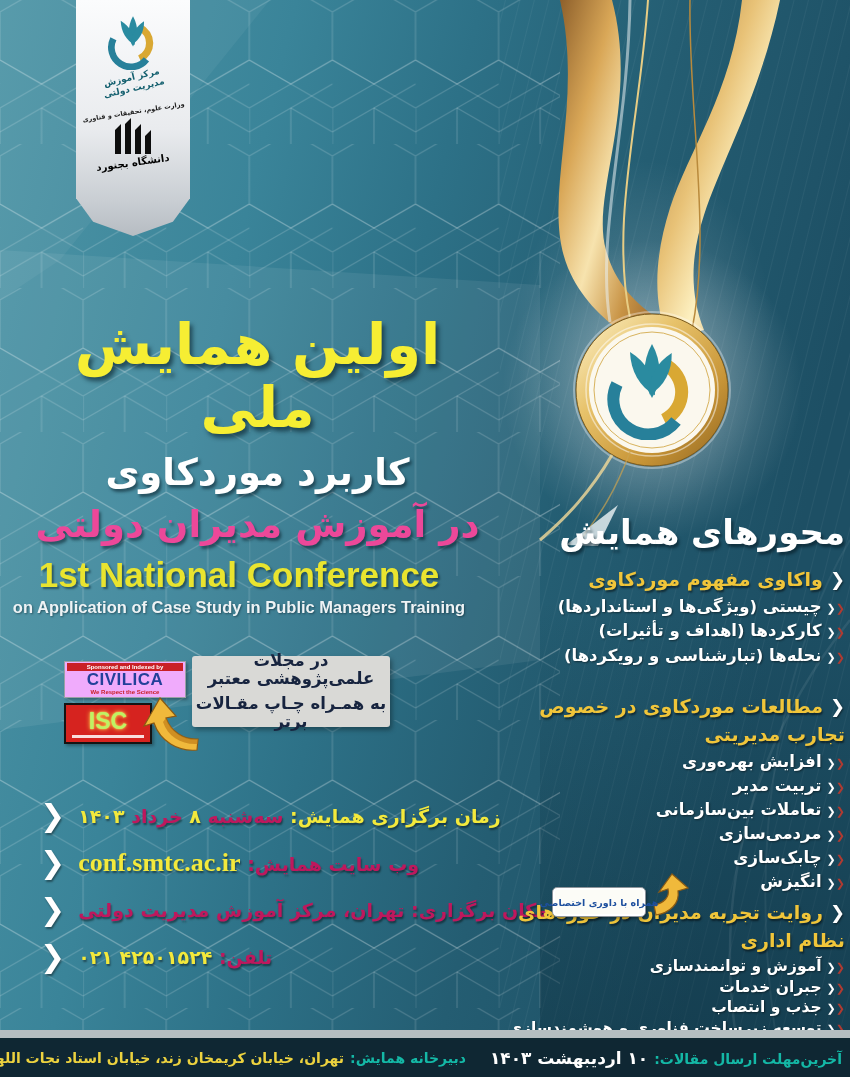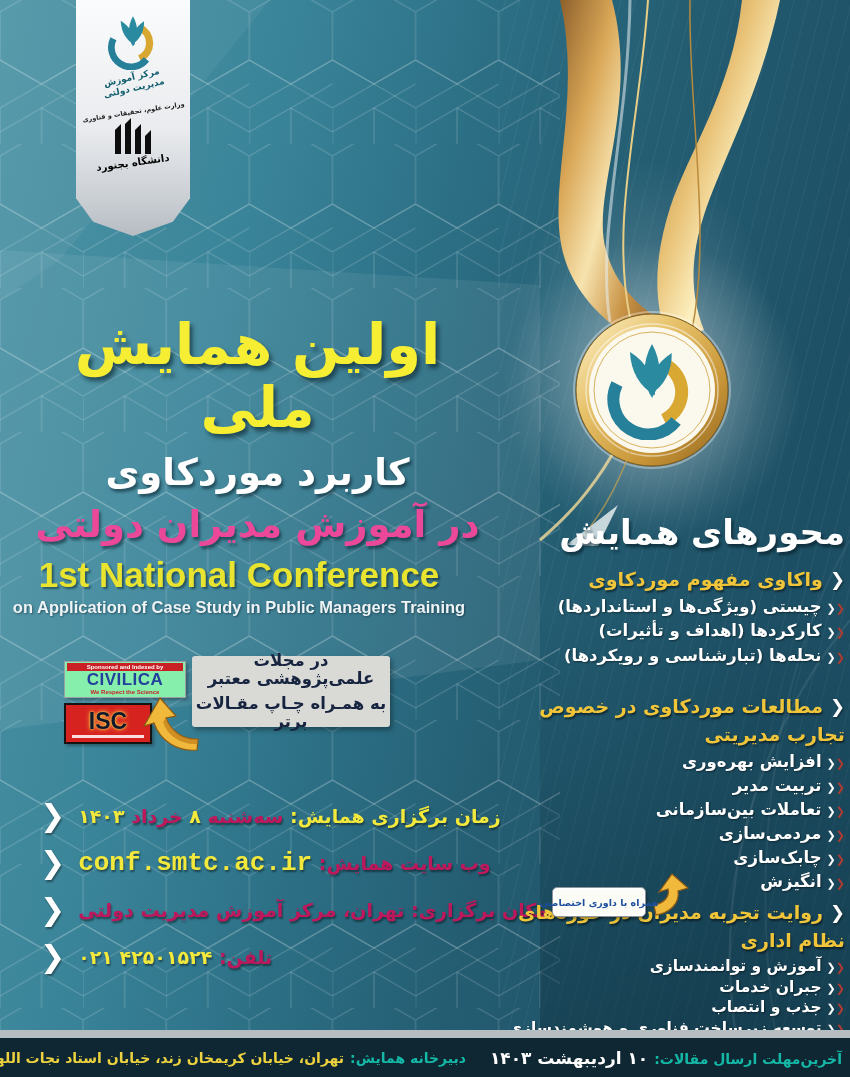--- a/index.html
+++ b/index.html
@@ -30,50 +30,50 @@
 
   
   .title-en{position:absolute;left:0;top:556px;width:478px;text-align:center;z-index:3;
     font-family:"Liberation Sans",sans-serif;}
   .title-en .e1{font-size:35px;font-weight:bold;color:#e9e42f;line-height:1.1;
     text-shadow:2px 2px 2px rgba(8,30,40,.5);}
   .title-en .e2{font-size:16.5px;color:#eef3f5;margin-top:3px;font-weight:bold;
     text-shadow:1px 1px 2px rgba(8,30,40,.5);}
 
   
-  .civilica{position:absolute;left:64px;top:661px;width:122px;z-index:4;background:#86efac;
+  .civilica{position:absolute;left:64px;top:661px;width:122px;z-index:4;background:#f0abfc;
     border:1px solid #9aa0a6;padding:1px 2px;box-sizing:border-box;text-align:center;
     font-family:"Liberation Sans",sans-serif;box-shadow:2px 2px 3px rgba(0,0,0,.3);}
   .civ-top{background:#c92026;color:#fff;font-size:6px;font-weight:bold;line-height:8px;}
   .civ-name{color:#23409a;font-size:17px;font-weight:bold;letter-spacing:.5px;line-height:1.05;}
   .civ-bot{color:#c92026;font-size:6px;font-weight:bold;line-height:7px;}
   .isc{position:absolute;left:64px;top:703px;width:88px;height:41px;z-index:4;background:#d6231f;
     border:2px solid #141414;box-sizing:border-box;display:flex;flex-direction:column;
     align-items:center;justify-content:center;box-shadow:2px 2px 3px rgba(0,0,0,.3);}
-  .isc-name{font-family:"Liberation Sans",sans-serif;font-size:23px;font-weight:900;color:#0f172a;
+  .isc-name{font-family:"Liberation Sans",sans-serif;font-size:23px;font-weight:900;color:#bef264;
     line-height:1;text-shadow:0 0 5px #ffd94a,0 0 2px #ffe96a;}
   .isc-strip{width:86%;height:3px;background:rgba(255,255,255,.85);margin-top:2px;}
   .note-box{position:absolute;left:192px;top:656px;width:198px;height:71px;z-index:4;
     background:#d9d9d6;border-radius:3px;box-shadow:2px 3px 5px rgba(0,0,0,.35);
     display:flex;flex-direction:column;align-items:center;justify-content:center;
     direction:rtl;text-align:center;gap:6px;}
   .note-box div{font-size:16.5px;font-weight:bold;color:#17243f;line-height:1.1;}
   .gold-arrow-1{position:absolute;left:140px;top:692px;z-index:5;}
   .gold-arrow-2{position:absolute;left:628px;top:872px;z-index:3;}
 
   
   .info-rows{position:absolute;left:40px;top:792px;width:450px;z-index:3;}
   .info-row{display:flex;align-items:center;height:47px;}
   .row-chev{color:#fff;font-size:30px;font-weight:bold;line-height:1;margin-right:13px;
     text-shadow:1px 2px 2px rgba(0,0,0,.4);}
   .row-text{direction:rtl;font-size:19px;font-weight:bold;white-space:nowrap;
     text-shadow:1px 2px 2px rgba(0,0,0,.45);}
   .p-yellow{color:#f3e93c;}
   .p-white{color:#be185d;}
-  .p-url{font-family:Liberation Mono, monospace;font-size:26px;}
+  .p-url{font-family:Liberation Serif, serif;font-size:26px;}
 
   
   .topics{position:absolute;right:5px;top:510px;width:348px;z-index:3;direction:rtl;text-align:right;}
   .topics-heading{font-size:34px;font-weight:bold;color:#fff;line-height:1.35;
     text-shadow:2px 3px 3px rgba(5,25,35,.6);margin-bottom:10px;}
   .topic-section{margin:0;}
   .topic-section.s0{margin-top:2px;}
   .topic-section.s1{margin-top:24px;}
   .topic-section.s2{margin-top:4px;}
   .sec-head{line-height:26px;}

